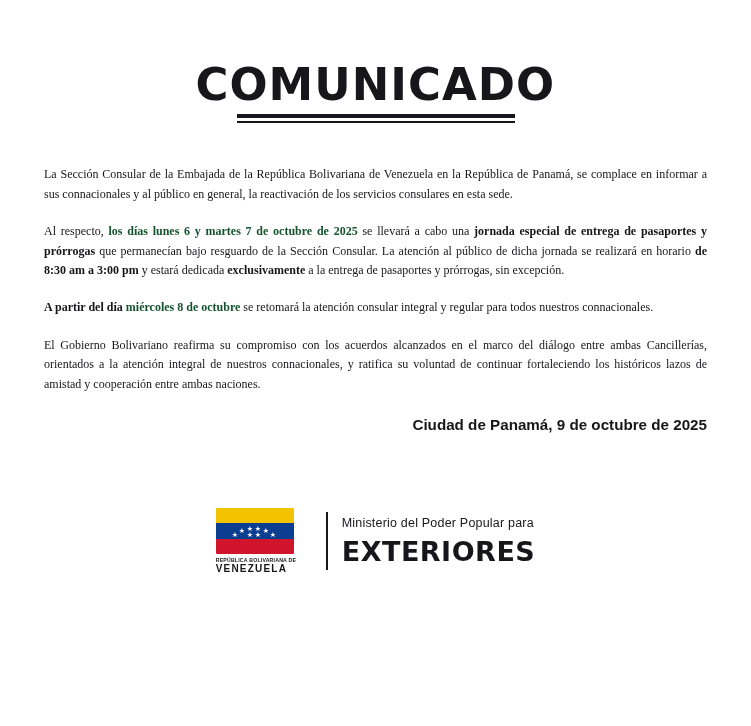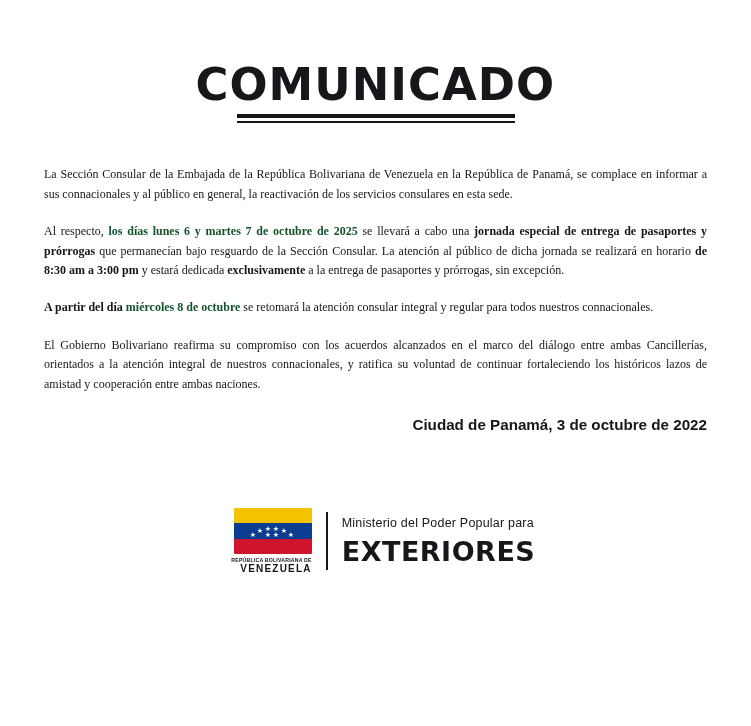--- a/index.html
+++ b/index.html
@@ -82,21 +82,21 @@
     right: 0;
     bottom: 26px;
     display: flex;
     justify-content: center;
     align-items: center;
     gap: 14px;
   }
   .flag-block {
     display: flex;
     flex-direction: column;
-    align-items: flex-end;
+    align-items: flex-start;
     width: 96px;
   }
   .flag {
     width: 78px;
     height: 46px;
     position: relative;
     overflow: hidden;
     border-radius: 1px;
   }
   .flag .band {
@@ -174,21 +174,21 @@
     </div>
   </div>
 
   <div class="body-text">
     <p class="para"><span>La Sección Consular de la Embajada de la República Bolivariana de Venezuela en la República de Panamá, se complace en informar a sus connacionales y al público en general, la reactivación de los servicios consulares en esta sede.</span></p>
     <p class="para"><span>Al respecto, </span><span class="hl">los días lunes 6 y martes 7 de octubre de 2025</span><span> se llevará a cabo una </span><b>jornada especial de entrega de pasaportes y prórrogas</b><span> que permanecían bajo resguardo de la Sección Consular. La atención al público de dicha jornada se realizará en horario </span><b>de 8:30 am a 3:00 pm</b><span> y estará dedicada </span><b>exclusivamente</b><span> a la entrega de pasaportes y prórrogas, sin excepción.</span></p>
     <p class="para"><b>A partir del día </b><span class="hl">miércoles 8 de octubre</span><span> se retomará la atención consular integral y regular para todos nuestros connacionales.</span></p>
     <p class="para"><span>El Gobierno Bolivariano reafirma su compromiso con los acuerdos alcanzados en el marco del diálogo entre ambas Cancillerías, orientados a la atención integral de nuestros connacionales, y ratifica su voluntad de continuar fortaleciendo los históricos lazos de amistad y cooperación entre ambas naciones.</span></p>
   </div>
 
-  <div class="signature">Ciudad de Panamá, 3 de octubre de 2022</div>
+  <div class="signature">Ciudad de Panamá, 9 de octubre de 2025</div>
 
   <div class="footer">
     <div class="flag-block">
       <div class="flag">
         <div class="band band-yellow"></div>
         <div class="band band-blue"></div>
         <div class="band band-red"></div>
         <div class="stars">
           <span class="star" style="left:16px; top:6px;">★</span>
           <span class="star" style="left:23px; top:2px;">★</span>

